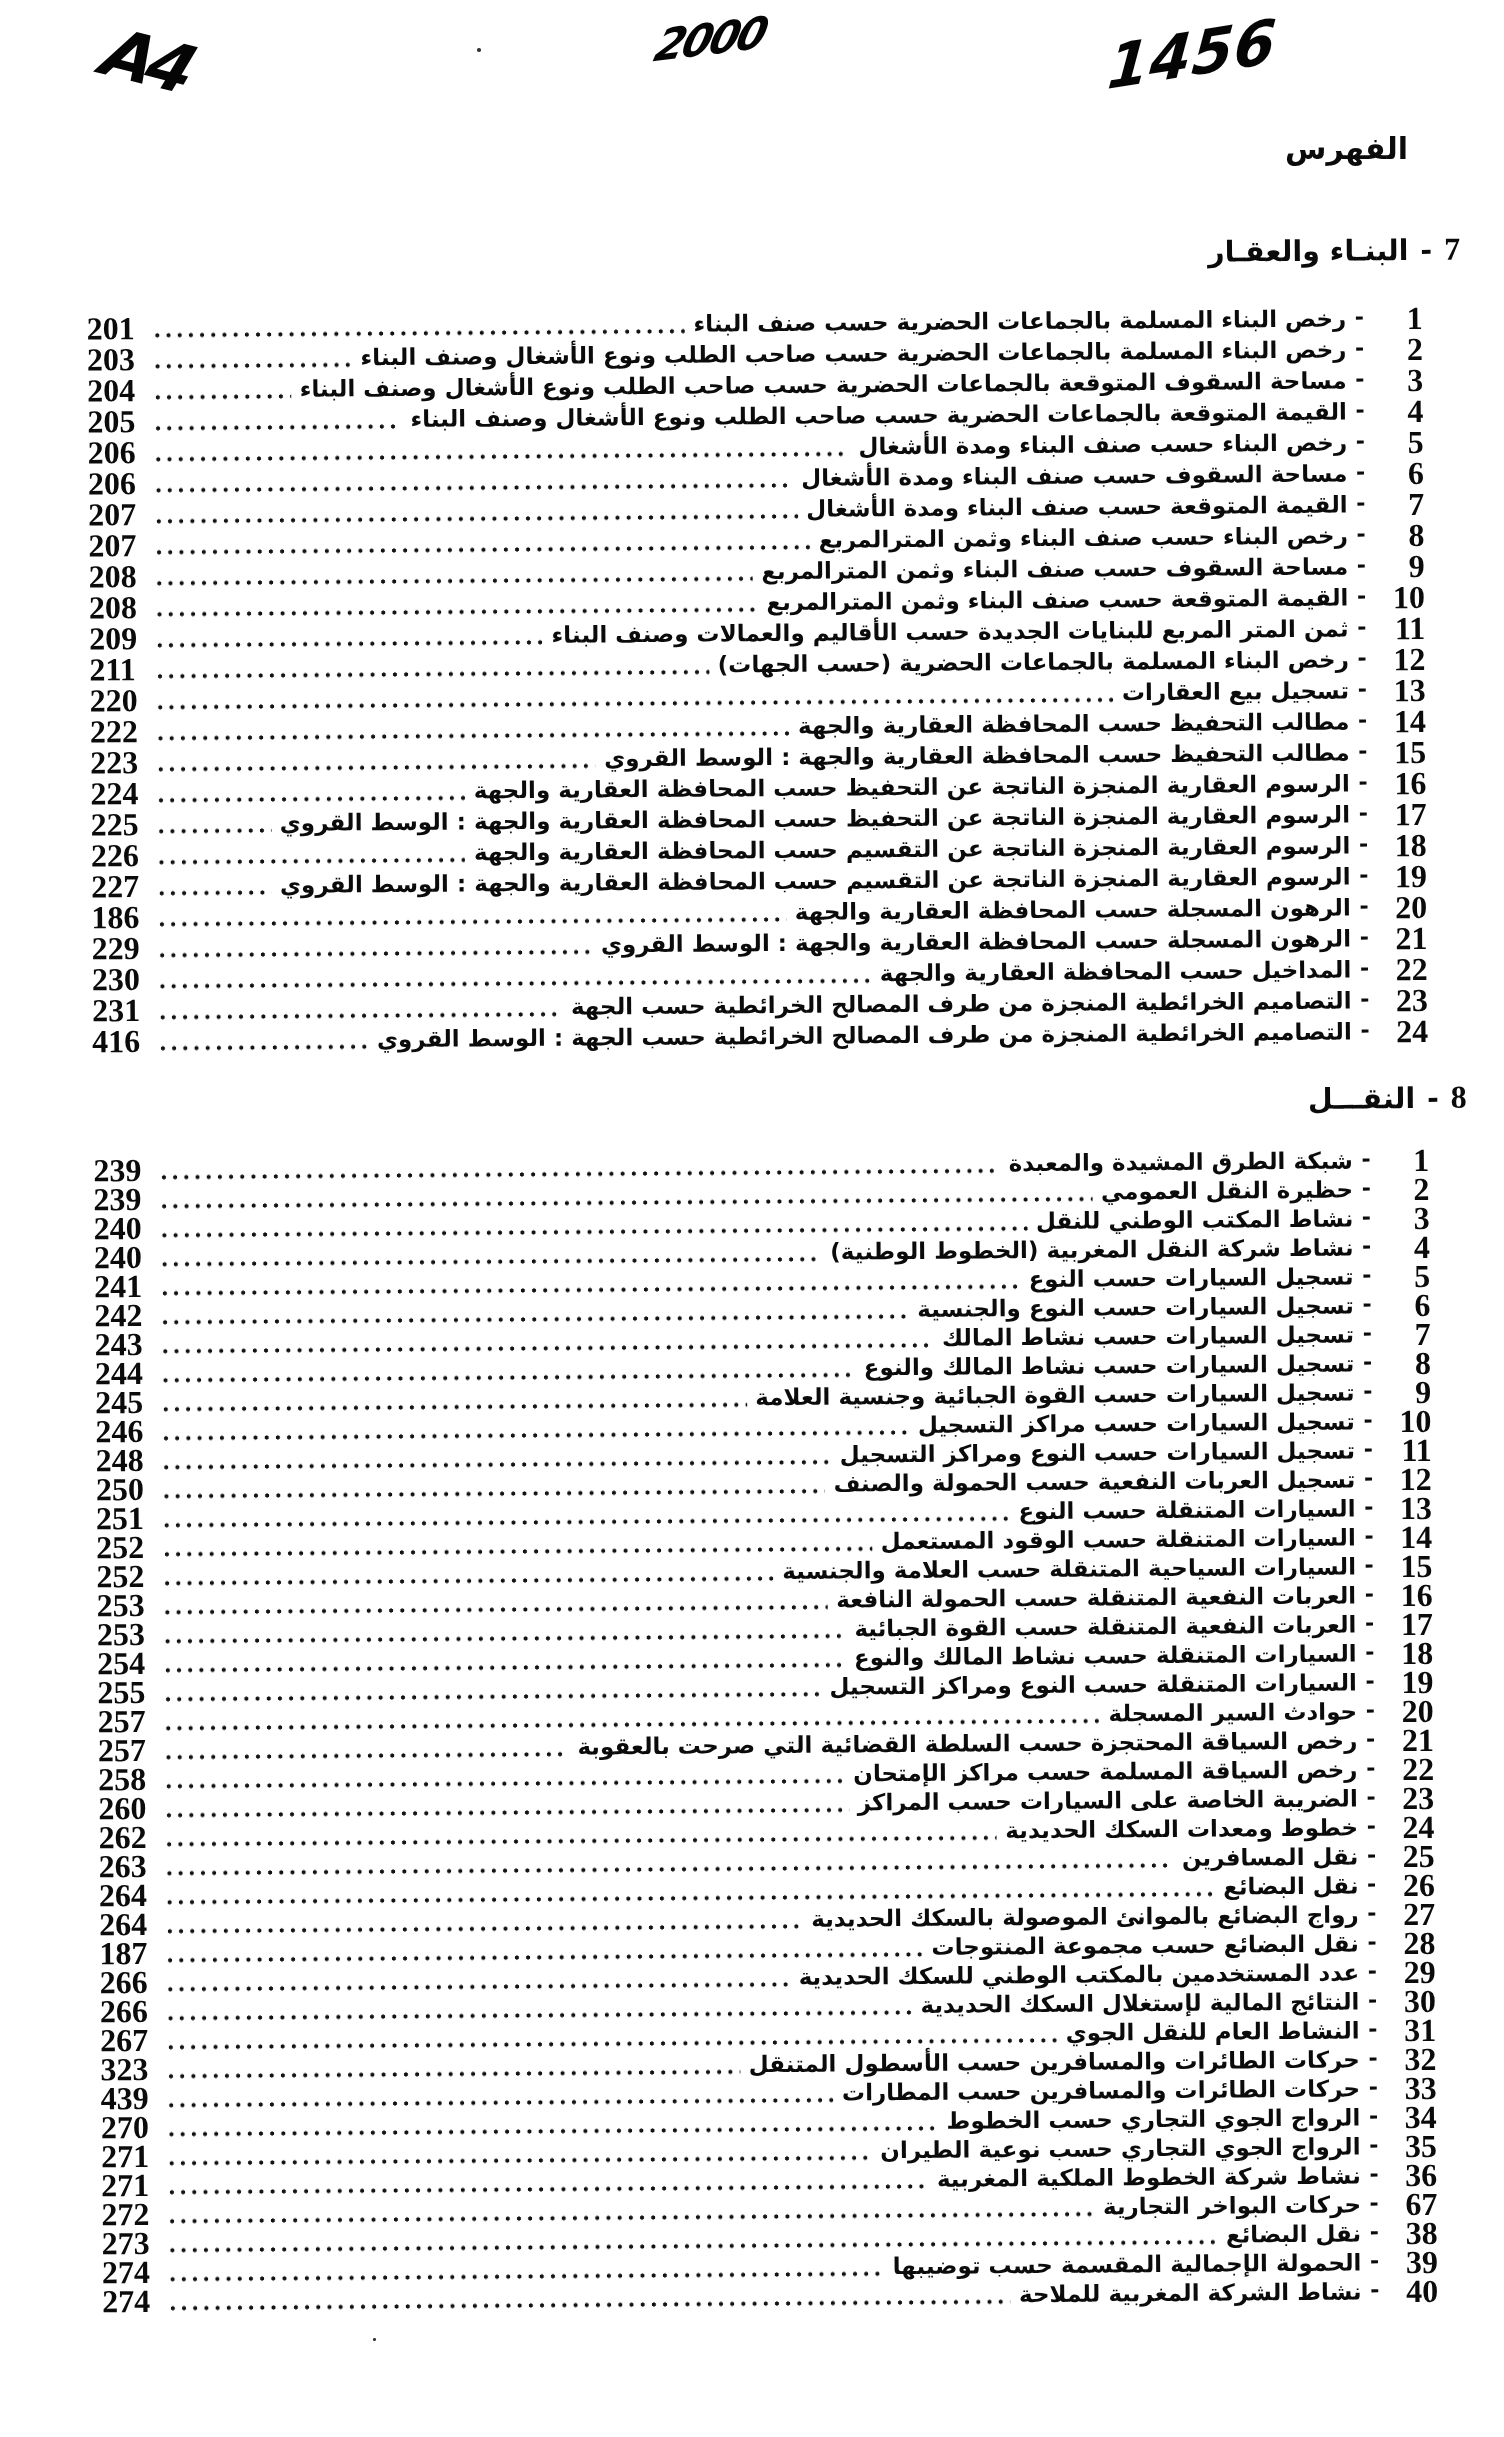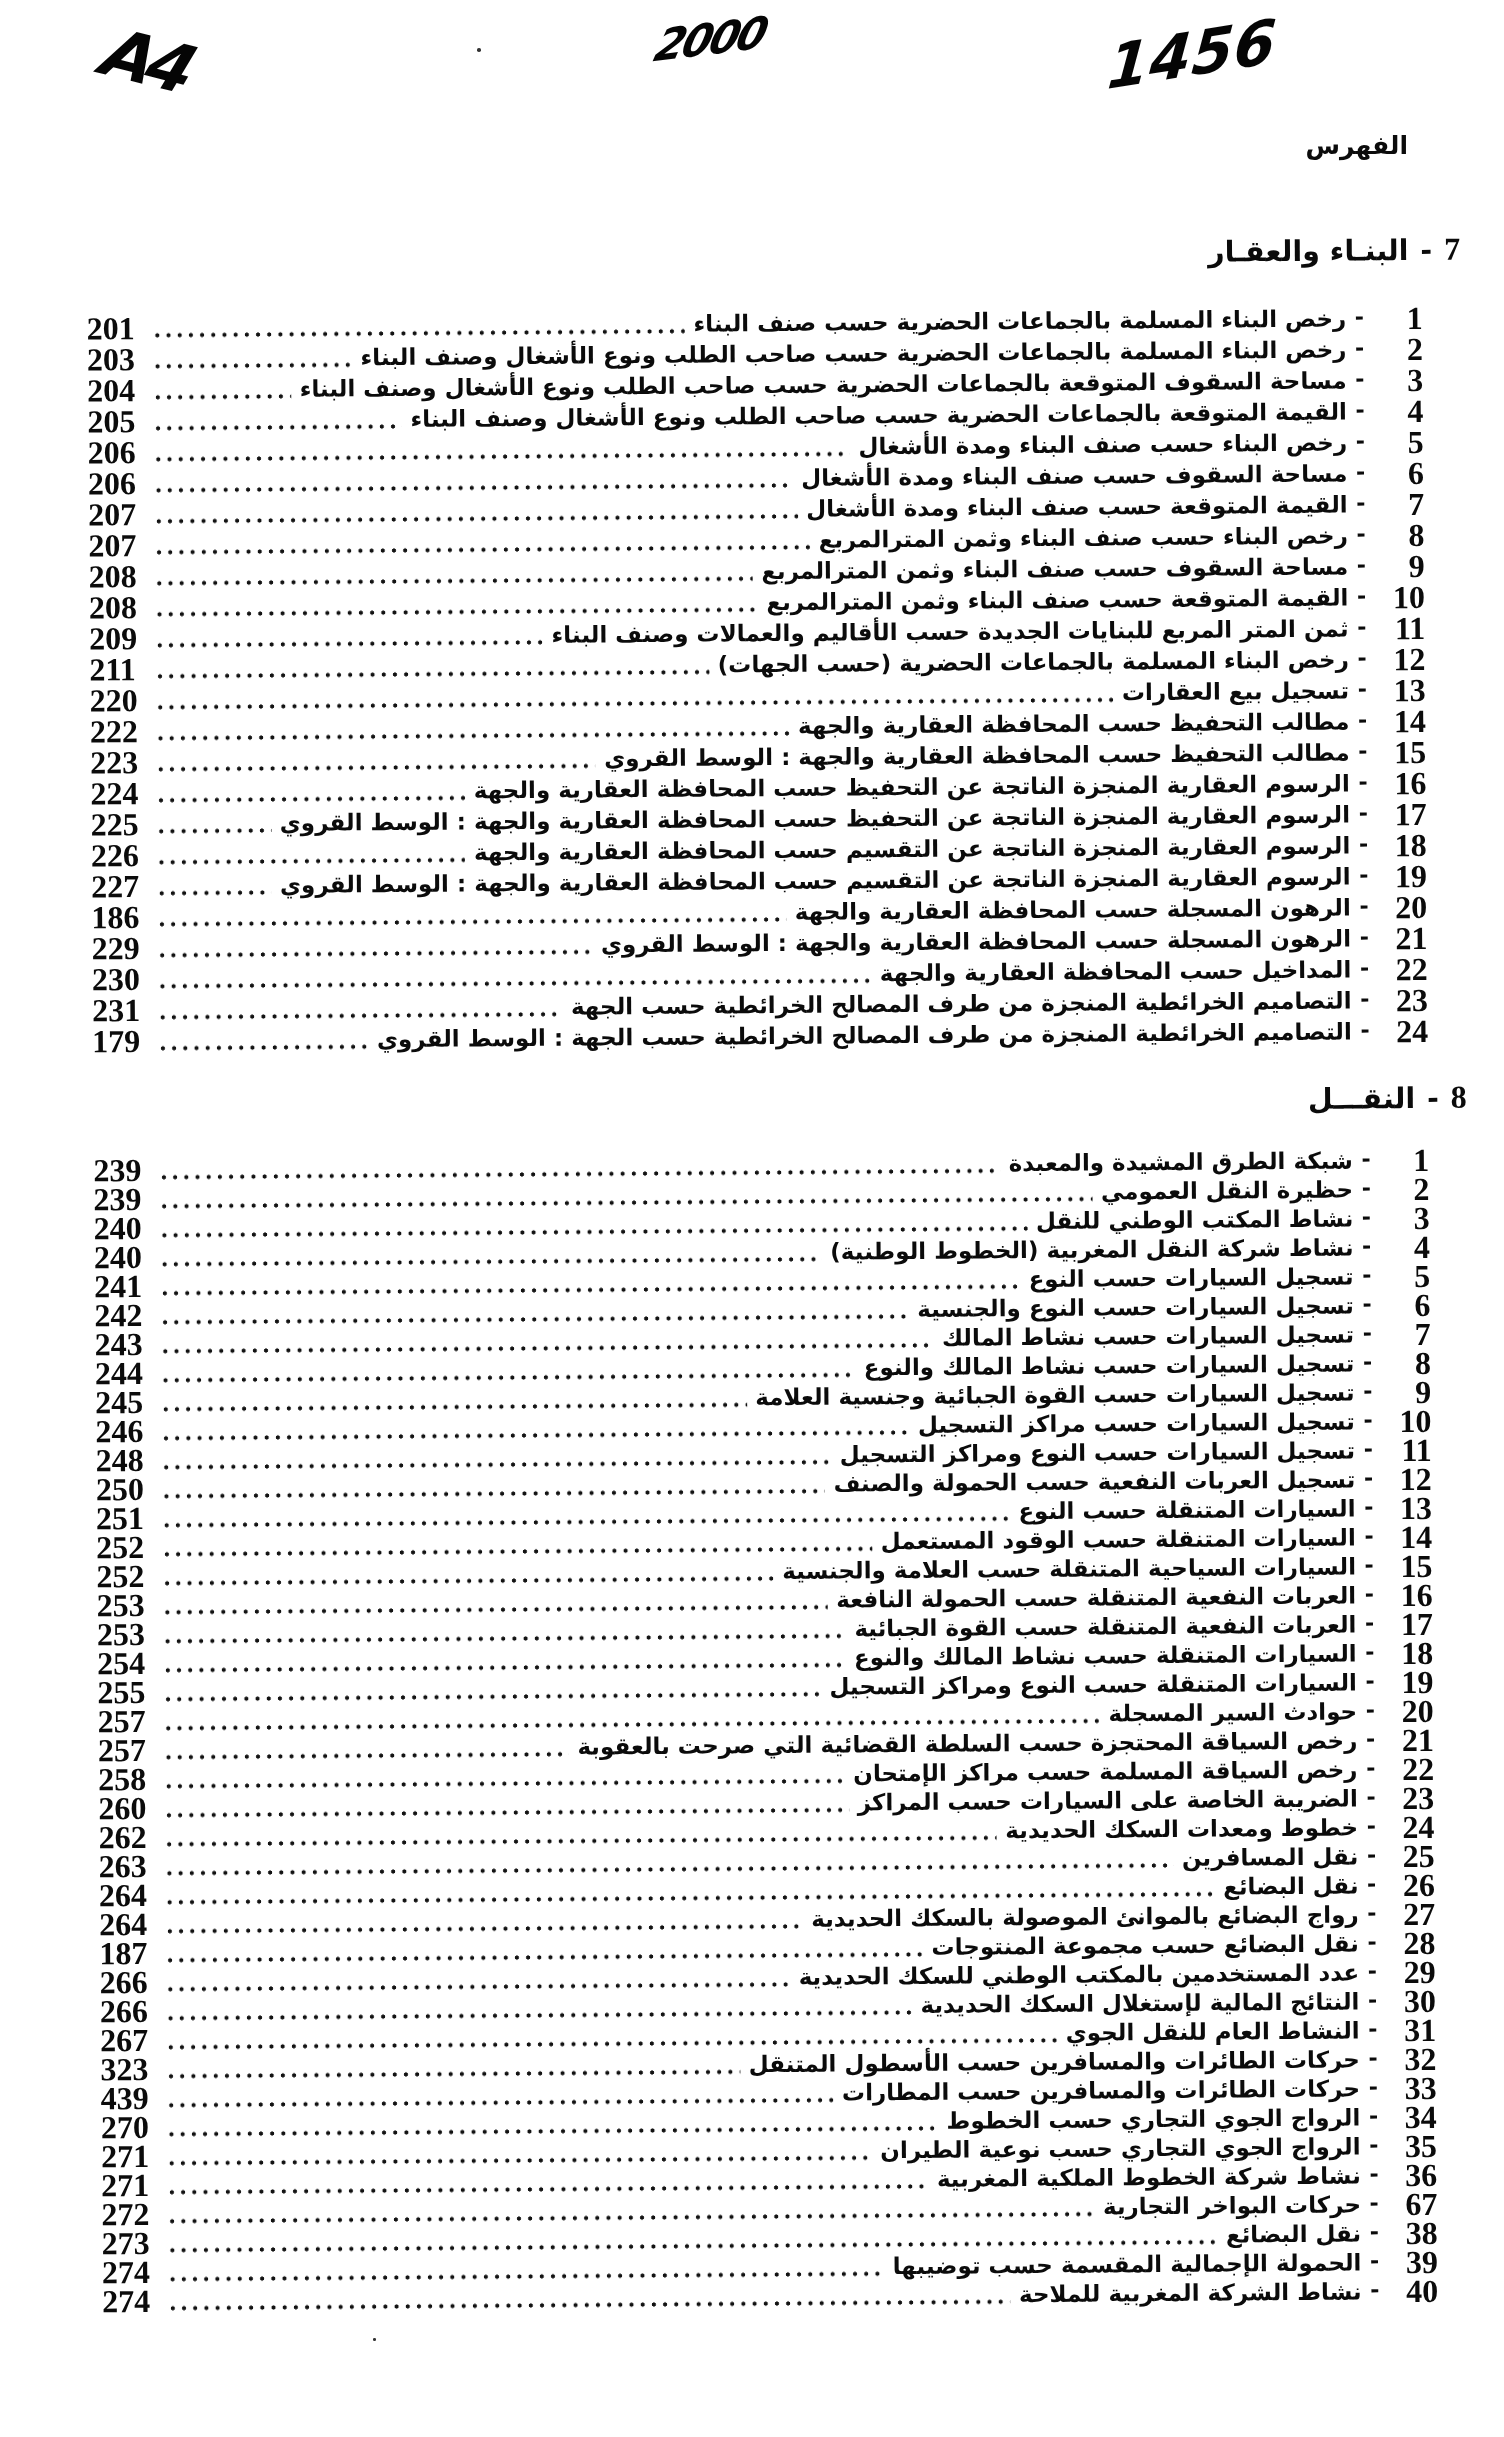--- a/index.html
+++ b/index.html
@@ -13,21 +13,21 @@
   .hw{
     position:absolute;font-family:"DejaVu Sans",sans-serif;
     font-style:italic;font-weight:bold;color:#050505;white-space:nowrap;
   }
   .hw-left{left:104px;top:22.4px;font-size:67px;letter-spacing:-7px;transform:rotate(14deg) skewX(-6deg);}
   .hw-center{left:656px;top:14px;font-size:43px;letter-spacing:-2.6px;transform:rotate(-7deg) skewX(-22deg);}
   .hw-right{left:1107px;top:19px;font-size:60px;letter-spacing:0.9px;transform:rotate(-9deg) skewX(-14deg);}
 
   .page-title{
     position:absolute;top:131px;right:97px;margin:0;
-    font-size:25px;font-weight:bold;direction:rtl;
+    font-size:30px;font-weight:bold;direction:rtl;
     font-family:"DejaVu Sans",sans-serif;
   }
 
   .toc{
     position:absolute;top:238px;left:86px;right:45px;
     transform:rotate(-0.45deg);transform-origin:center top;
   }
 
   .sec-header{
     display:flex;direction:rtl;align-items:baseline;gap:12px;
@@ -243,21 +243,21 @@
             <span class="dash">-</span>
             <span class="item-title">التصاميم الخرائطية المنجزة من طرف المصالح الخرائطية حسب الجهة</span>
             <span class="leader"></span>
             <span class="page-no num">231</span>
           </div>
           <div class="row">
             <span class="item-no num">24</span>
             <span class="dash">-</span>
             <span class="item-title">التصاميم الخرائطية المنجزة من طرف المصالح الخرائطية حسب الجهة : الوسط القروي</span>
             <span class="leader"></span>
-            <span class="page-no num">179</span>
+            <span class="page-no num">416</span>
           </div>
         </div>
       </div>
       <div class="section s8">
         <div class="sec-header">
           <span class="sec-no num">8</span>
           <span class="sec-dash">-</span>
           <span class="sec-title">النقـــل</span>
         </div>
         <div class="rows">

